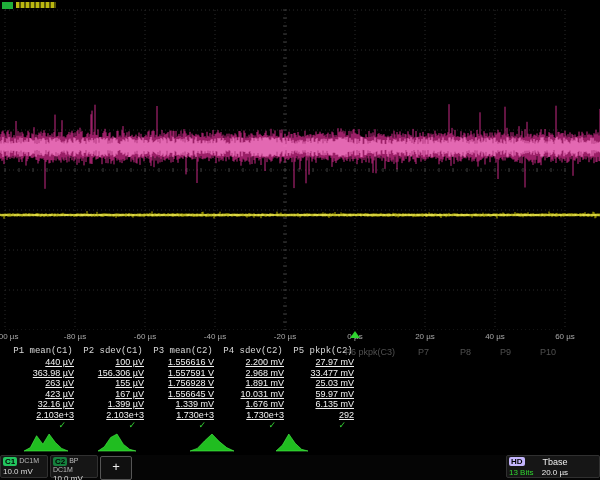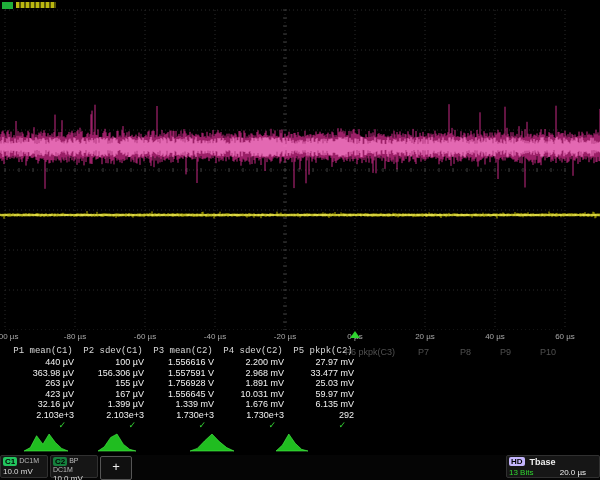--- a/index.html
+++ b/index.html
@@ -14,40 +14,40 @@
   
   .time-axis{position:absolute;left:-30px;top:332px;width:630px;height:11px;display:flex;}
   .time-label{width:70px;text-align:center;font-size:8px;color:#a8a8a8;white-space:nowrap;}
   .trig{position:absolute;left:350px;top:331px;width:0;height:0;
         border-left:5px solid transparent;border-right:5px solid transparent;
         border-bottom:7px solid #2fd42f;}
   
   .mcol{position:absolute;top:346px;width:70px;}
   .mc0{left:8px}.mc1{left:78px}.mc2{left:148px}.mc3{left:218px}.mc4{left:288px}
   .mhead{height:11px;line-height:11px;font-size:9px;color:#d8d8d8;text-align:center;white-space:nowrap;font-family:Liberation Mono, monospace;}
-  .mval{height:10.5px;line-height:10.5px;font-size:9px;color:#f2f2f2;text-align:right;padding-right:4px;white-space:nowrap;}
+  .mval{height:10.5px;line-height:10.5px;font-size:9px;color:#f2f2f2;text-align:right;padding-right:4px;white-space:nowrap;text-decoration:underline;}
   .mcheck{height:11px;line-height:11px;font-size:9px;color:#35d435;text-align:right;padding-right:12px;}
   .inh{position:absolute;top:347px;font-size:9px;color:#505050;white-space:nowrap;}
   .i0{left:345px}.i1{left:418px}.i2{left:460px}.i3{left:500px}.i4{left:540px}
   
   .hist{position:absolute;top:432px;height:20px;}
   
   .bottombar{position:absolute;left:0;top:455px;width:600px;height:25px;background:#050505;}
   .dbox{position:absolute;top:0;height:23px;background:#161616;border:1px solid #303030;
         border-radius:2px;box-sizing:border-box;padding:1px 2px;font-size:7px;color:#bbb;}
   .chip{display:inline-block;font-size:8px;font-weight:bold;color:#000;border-radius:2px;
         padding:0 2px;line-height:9px;vertical-align:top;}
   .dline2{font-size:8px;color:#ddd;margin-top:1px;white-space:nowrap;}
   .cb1{left:0;width:48px;}
   .cb2{left:50px;width:48px;}
   .plusbox{left:100px;width:30px;height:22px;top:1px;position:absolute;background:#101010;
            border:1px solid #555;border-radius:2px;color:#eee;font-size:13px;text-align:center;line-height:20px;}
   .tbase{left:506px;width:94px;}
-  .tb-title{font-size:9px;font-weight:bold;color:#eee;margin-left:3px;}
-  .bits{color:#2fd42f;font-size:8px;margin-right:24px;}
+  .tb-title{font-size:9px;font-weight:normal;color:#eee;margin-left:16px;}
+  .bits{color:#2fd42f;font-size:8px;margin-right:6px;}
   .tbval{color:#eee;font-size:8px;}
 </style>
 </head>
 <body>
 
 <div>
 
   <div class="led"></div>
   <div class="annot"></div>
 

